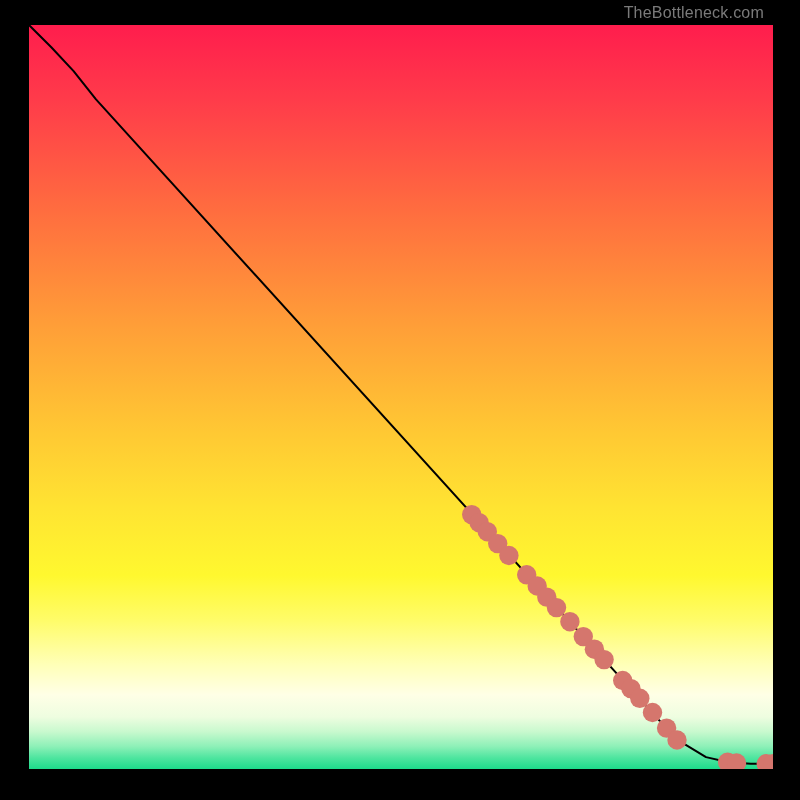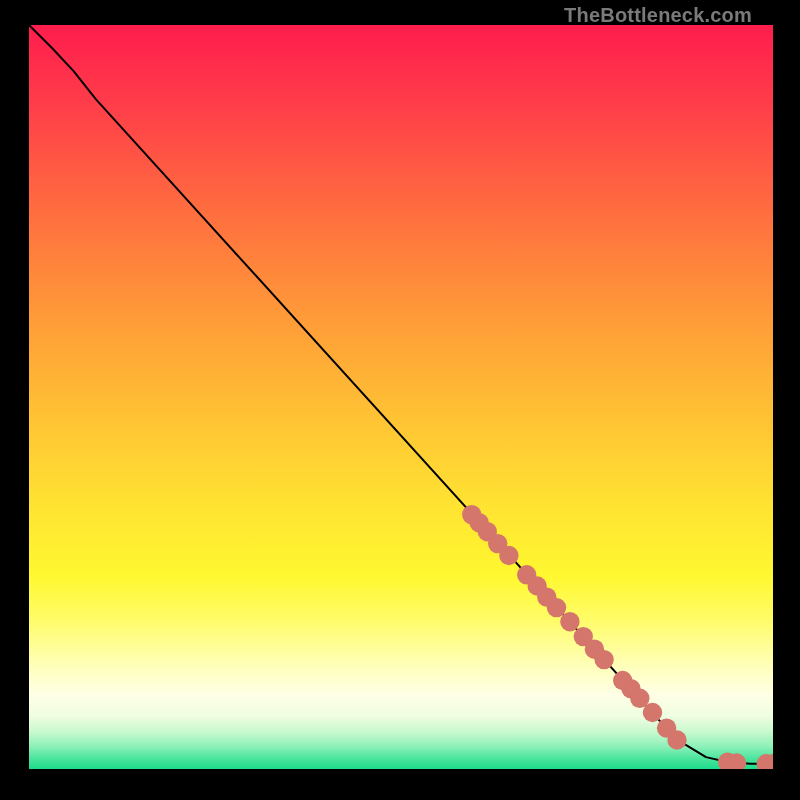--- a/index.html
+++ b/index.html
@@ -45,24 +45,24 @@
       #eefde0 93%,
       #c8f9ce 95%,
       #8cf0b7 97%,
       #4ee59f 98.5%,
       #1ddb8b 100%
     );
   }
   .watermark {
     position: absolute;
     top: 4px;
-    right: 48px;
+    right: 36px;
     color: #7a7a7a;
-    font-size: 20px;
-    font-weight: 700;
+    font-size: 16px;
+    font-weight: 400;
     letter-spacing: 0.2px;
     user-select: none;
   }
   svg.overlay {
     position: absolute;
     left: 0; top: 0;
     width: 100%;
     height: 100%;
     pointer-events: none;
   }

